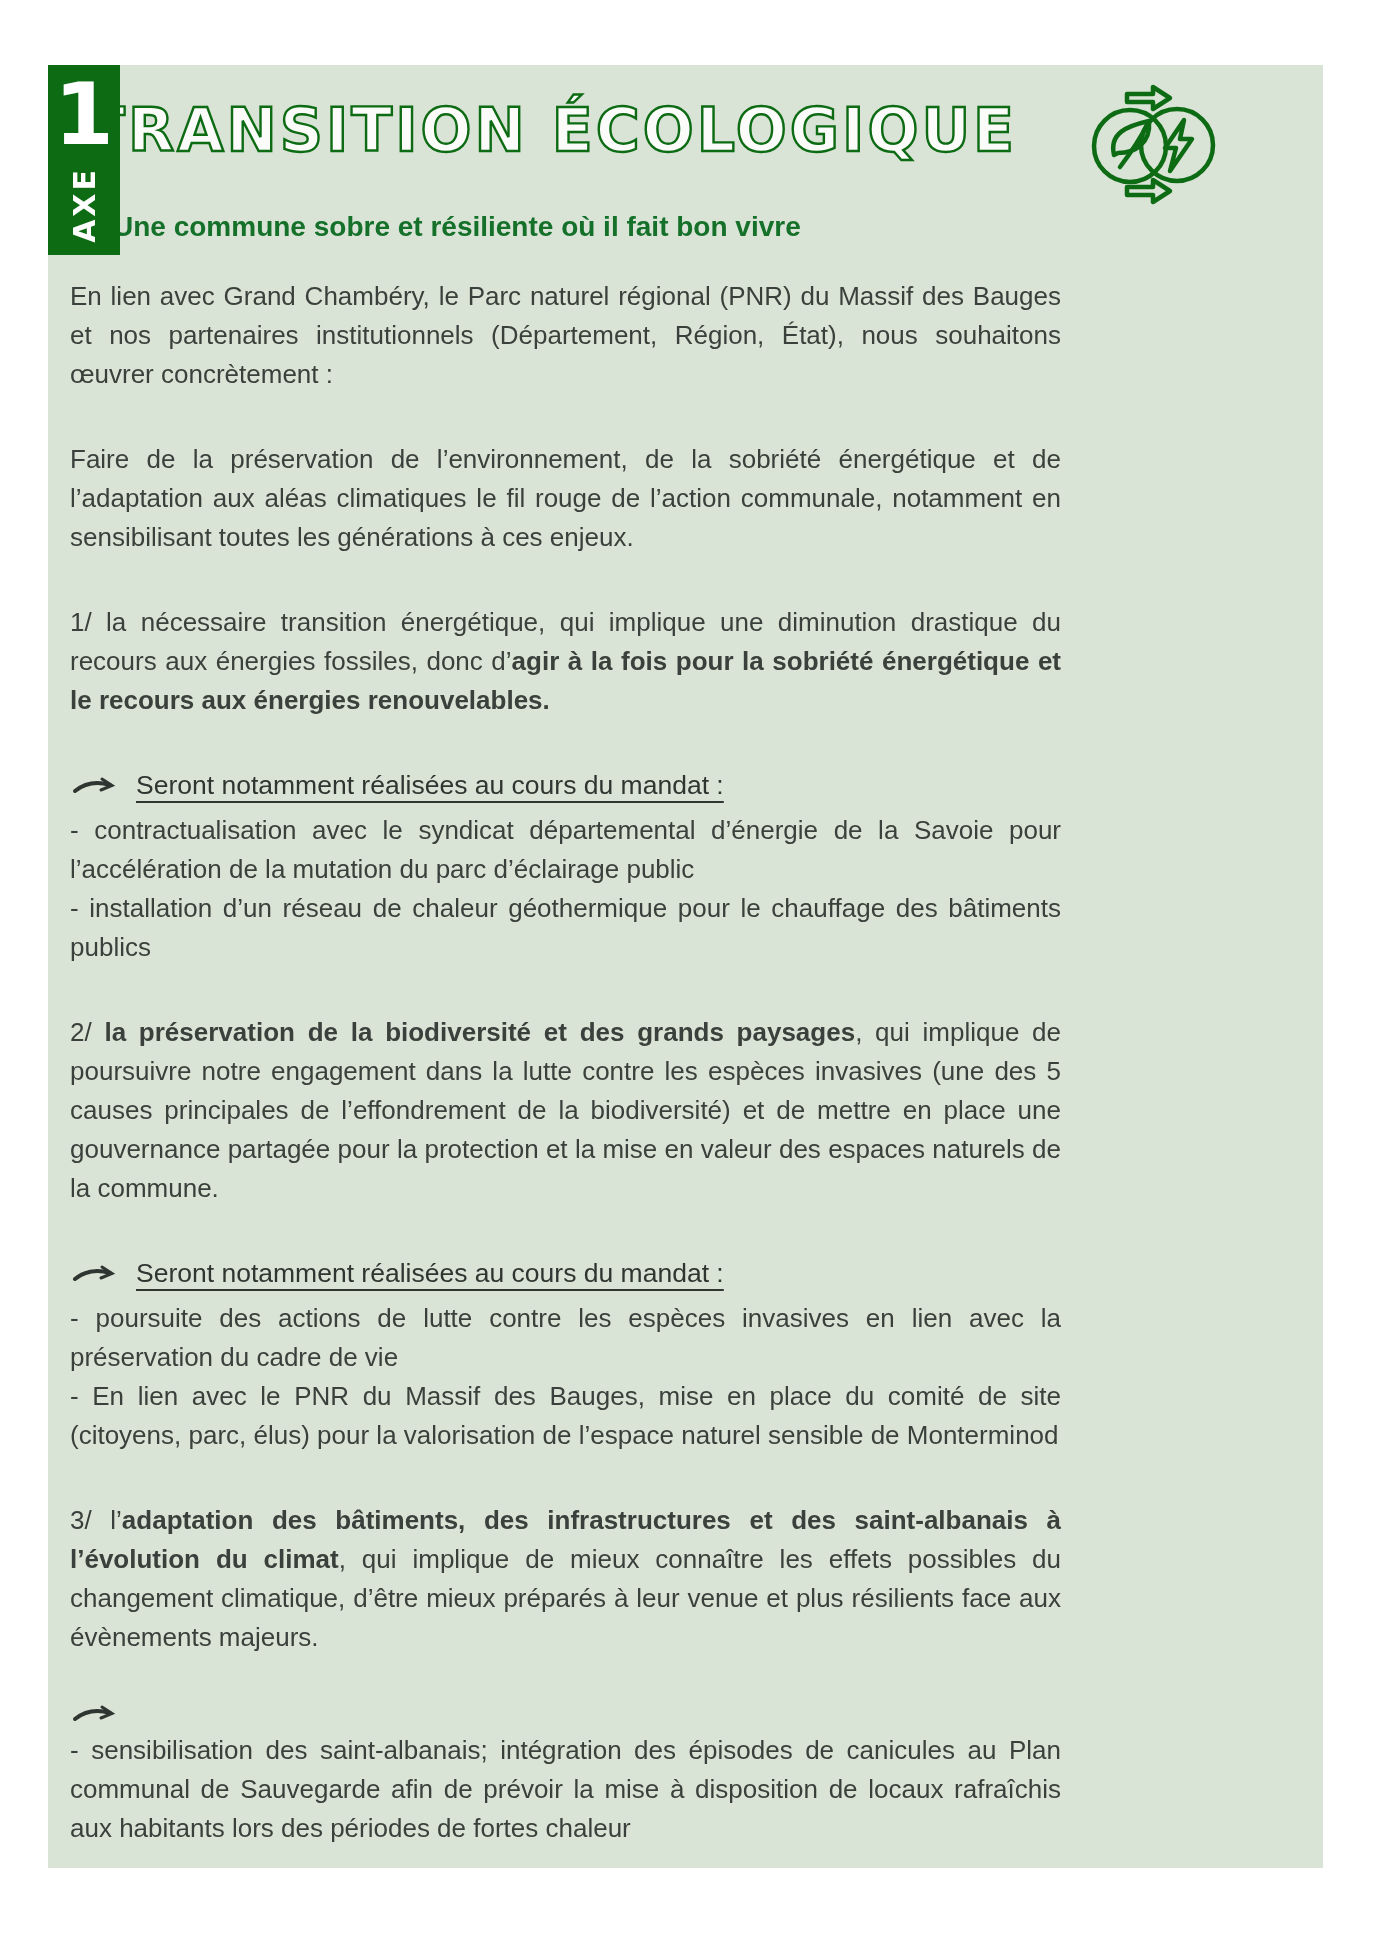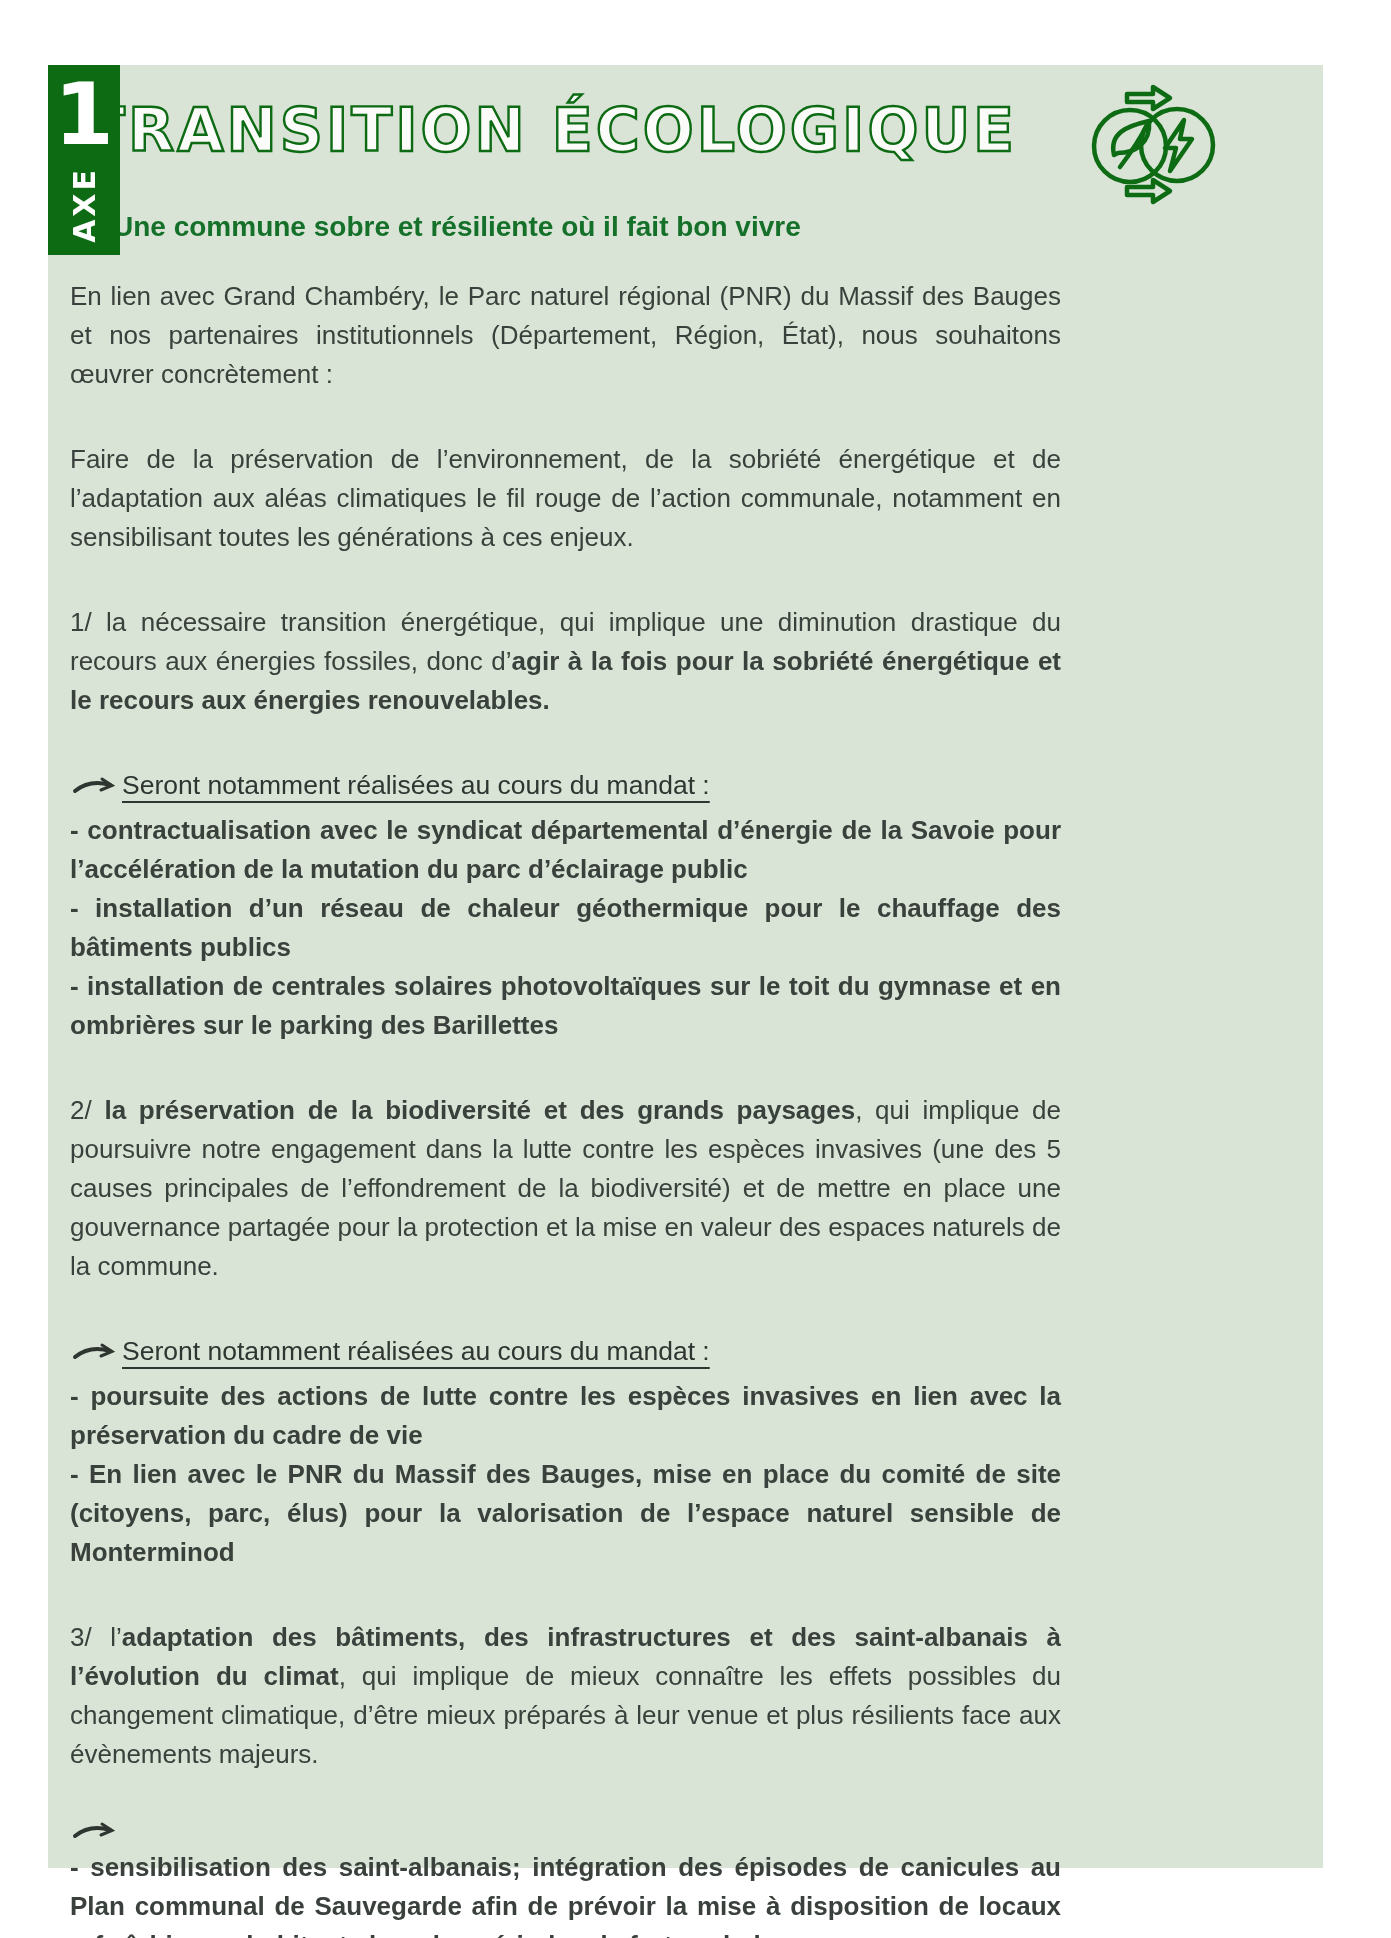--- a/index.html
+++ b/index.html
@@ -61,31 +61,31 @@
   }
   
   .body-col{
     padding:34px 262px 0 22px;
     color:var(--ink);
     font-size:26px;line-height:39px;
     text-align:justify;
   }
   .para{margin-bottom:46px;}
   .section-heading{
-    display:flex;align-items:center;
+    display:flex;align-items:center;gap:14px;
     margin:0 0 6px 2px;
     font-size:26.5px;color:#2f3531;
     text-align:left;
   }
   .section-heading .heading-text{
     text-decoration:underline;
     text-underline-offset:7px;
     text-decoration-thickness:2px;
   }
-  .list{margin-bottom:46px;font-weight:bold;}
+  .list{margin-bottom:46px;}
   .list p{margin:0;}
   .arrow-swoosh{flex:0 0 auto;}
   b,.b{font-weight:700;}
 </style>
 </head>
 <body>
 
 <div class="page">
   <div class="panel">
 
@@ -122,21 +122,20 @@
       <div class="section-heading">
         <svg class="arrow-swoosh" width="50" height="22" viewBox="0 0 50 22" fill="none" stroke="#2f3531" stroke-linecap="round">
           <path d="M3 16 Q 18 4 38 10" stroke-width="4"></path>
           <path d="M30 4 L40 10.5 L29 15" stroke-width="3"></path>
         </svg>
         <span class="heading-text">Seront notamment réalisées au cours du mandat :</span>
       </div>
       <div class="list">
         <p>- contractualisation avec le syndicat départemental d’énergie de la Savoie pour l’accélération de la mutation du parc d’éclairage public</p>
         <p>- installation d’un réseau de chaleur géothermique pour le chauffage des bâtiments publics</p>
-        <p>- installation de centrales solaires photovoltaïques sur le toit du gymnase et en ombrières sur le parking des Barillettes</p>
       </div>
 
       <p class="para"><span>2/ </span><span class="b">la préservation de la biodiversité et des grands paysages</span><span>, qui implique de poursuivre notre engagement dans la lutte contre les espèces invasives (une des 5 causes principales de l’effondrement de la biodiversité) et de mettre en place une gouvernance partagée pour la protection et la mise en valeur des espaces naturels de la commune.</span></p>
 
       <div class="section-heading">
         <svg class="arrow-swoosh" width="50" height="22" viewBox="0 0 50 22" fill="none" stroke="#2f3531" stroke-linecap="round">
           <path d="M3 16 Q 18 4 38 10" stroke-width="4"></path>
           <path d="M30 4 L40 10.5 L29 15" stroke-width="3"></path>
         </svg>
         <span class="heading-text">Seront notamment réalisées au cours du mandat :</span>

